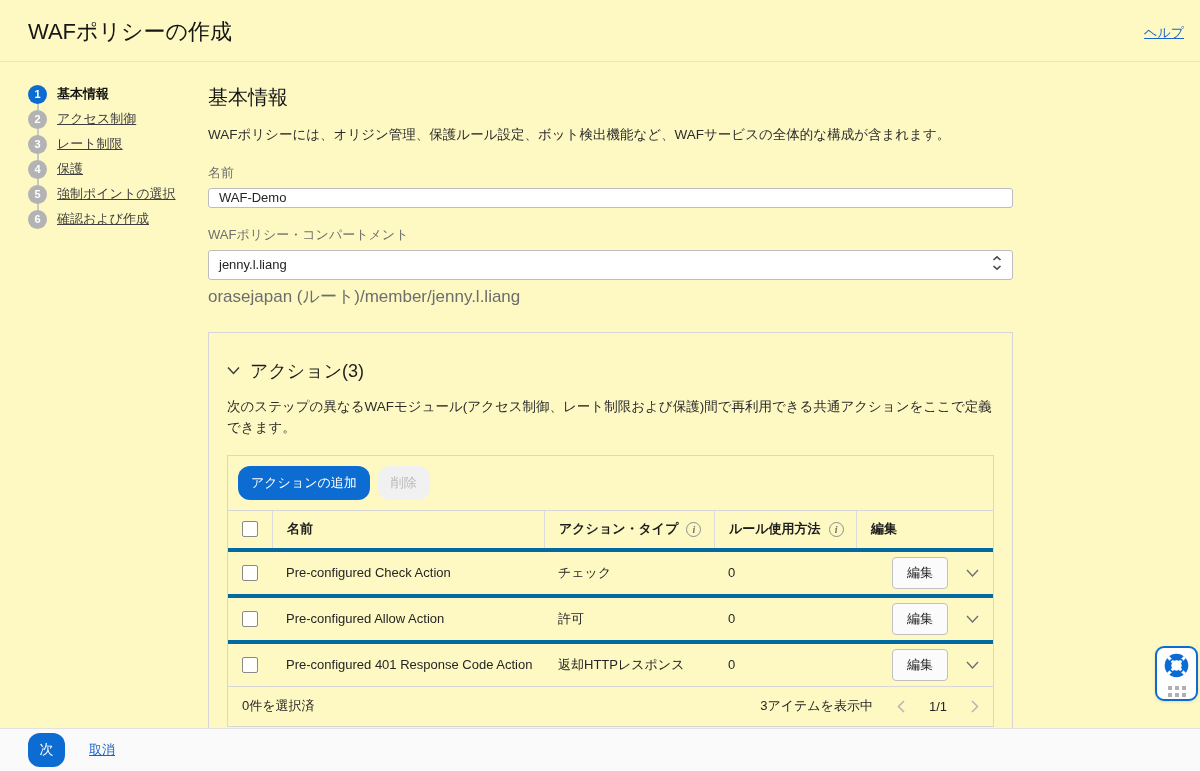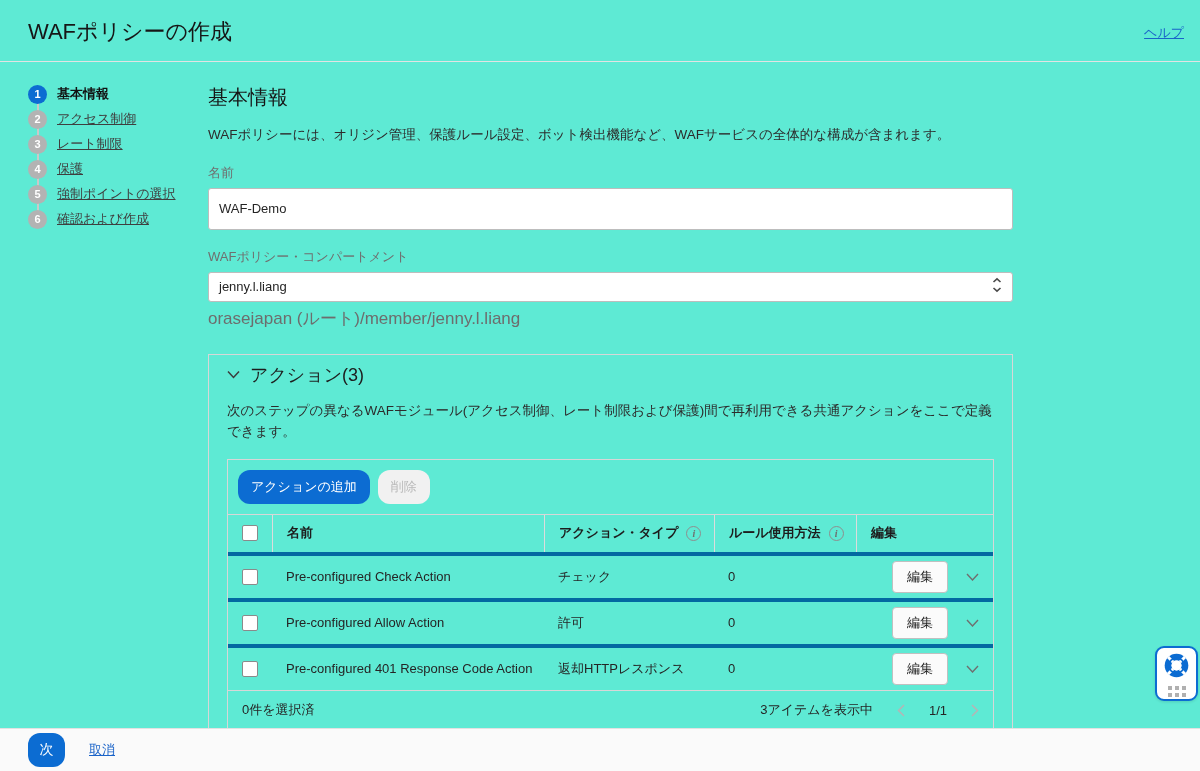--- a/index.html
+++ b/index.html
@@ -1,18 +1,18 @@
 <!DOCTYPE html>
 <html><head>
 <meta charset="utf-8">
 <style>
   * { margin:0; padding:0; box-sizing:border-box; }
   html,body { width:1200px; height:771px; background:#fff; overflow:hidden;
     font-family:"Liberation Sans","DejaVu Sans",sans-serif; color:#252525; font-size:13px; }
-  .page { position:relative; width:1200px; height:771px; background:#5eead4; }
+  .page { position:relative; width:1200px; height:771px; background:#fef9c3; }
 
   
   .hdr { position:relative; height:62px; border-bottom:1px solid #e3e3e3; padding:17px 28px 0; }
   .hdr h1 { font-size:22px; font-weight:400; color:#161616; }
   .hdr .help { position:absolute; right:16px; top:24px; font-size:13px; }
   a.lnk { color:#1a63c8; text-decoration:underline; cursor:pointer; }
 
   
   .layout { display:flex; padding-top:22px; }
   nav.steps { width:208px; flex:0 0 208px; padding-left:28px; position:relative; }
@@ -23,29 +23,29 @@
     flex:0 0 19px; position:relative; z-index:1; }
   .step.active .bullet { background:#0c6cd2; }
   .step-label { margin-left:10px; color:#3f3f3f; text-decoration:underline; cursor:pointer; }
   .step.active .step-label { font-weight:bold; color:#111; text-decoration:none; }
 
   
   main { width:805px; }
   main h2 { font-size:20px; font-weight:400; color:#161616; margin-bottom:14px; }
   .desc { font-size:13.5px; color:#2c2c2c; line-height:1.55; margin-bottom:18px; }
   .f-label { display:block; color:#6f6f6f; margin-bottom:6px; }
-  .txt-input { width:100%; height:42px; border:1px solid #bdbdbd; border-radius:3px;
+  .txt-input { width:100%; height:20px; border:1px solid #bdbdbd; border-radius:3px;
     padding:0 10px; font-size:13px; color:#252525; font-family:inherit; }
   .f-gap { margin-top:18px; }
   .sel { width:100%; height:30px; border:1px solid #bdbdbd; border-radius:3px; background:#fff;
     display:flex; align-items:center; justify-content:space-between; padding:0 10px; cursor:pointer; }
   .helper { font-size:17px; color:#6d6d6d; margin-top:5px; }
 
   
-  .card { margin-top:24px; border:1px solid #d7d7d7; padding:8px 18px 20px; }
+  .card { margin-top:24px; border:1px solid #d7d7d7; padding:26px 18px 20px; }
   .card-head { display:flex; align-items:center; cursor:pointer; margin-bottom:14px; }
   .card-head h3 { font-size:18px; font-weight:400; color:#1d1d1d; margin-left:10px; }
   .tbl { margin-top:16px; border:1px solid #d7d7d7; }
   .toolbar { padding:10px; display:flex; gap:8px; }
   .btn { border:none; border-radius:12px; font-size:13px; font-family:inherit; cursor:pointer; padding:8px 13px; }
   .btn.primary { background:#0c6cd2; color:#fff; }
   .btn.disabled { background:#f1f1f1; color:#b9b9b9; cursor:default; }
   .grid-row { display:grid; grid-template-columns:44px 272px 170px 142px 1fr; align-items:center; }
   .thead { border-top:1px solid #d7d7d7; height:38px; font-weight:bold; color:#1d1d1d; }
   .thead > div { display:flex; align-items:center; height:100%; padding-left:14px; }

